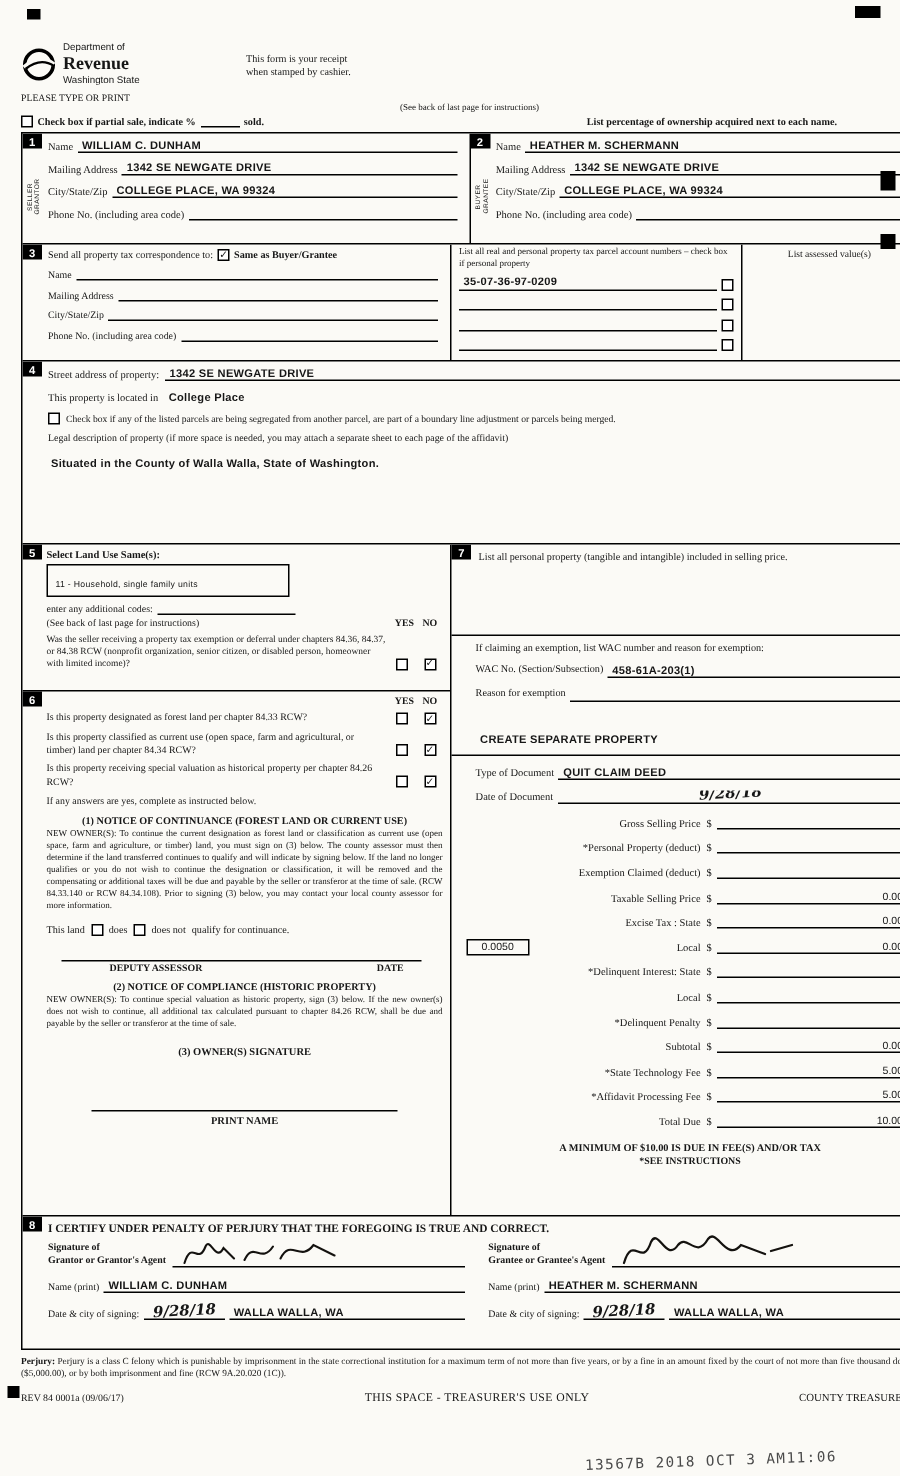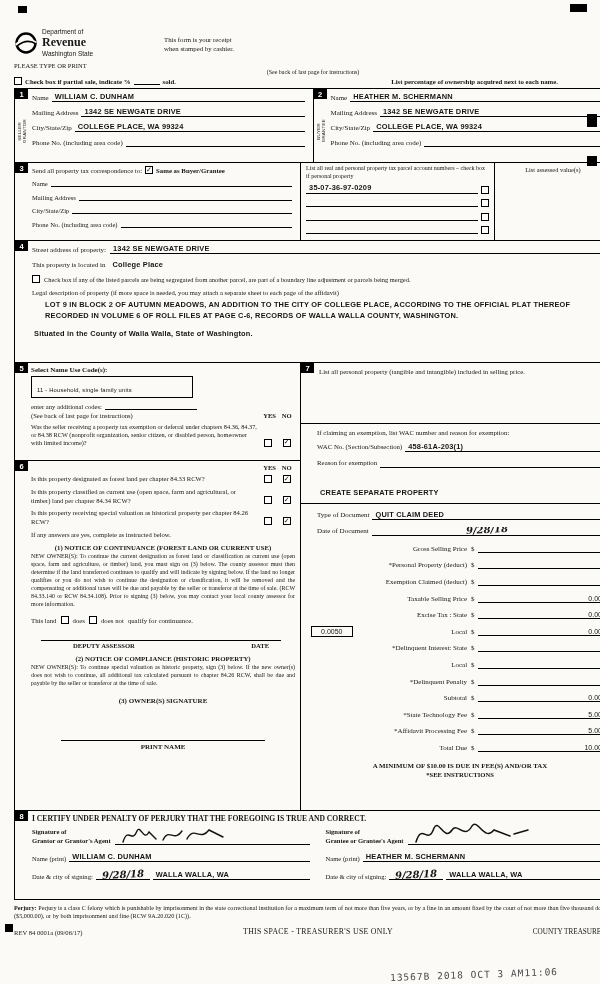--- a/index.html
+++ b/index.html
@@ -285,30 +285,29 @@
         </div>
         <div class="r3row locrow">
           <span>This property is located in</span>
           <span class="fill">College Place</span>
         </div>
         <div class="segrow">
           <span class="cb"></span>
           <span>Check box if any of the listed parcels are being segregated from another parcel, are part of a boundary line adjustment or parcels being merged.</span>
         </div>
         <div class="legallbl">Legal description of property (if more space is needed, you may attach a separate sheet to each page of the affidavit)</div>
-        <div class="legal fill" style="white-space:normal">LOT 9 IN BLOCK 2 OF AUTUMN MEADOWS, AN ADDITION TO THE CITY OF COLLEGE PLACE, ACCORDING TO THE OFFICIAL PLAT THEREOF RECORDED IN VOLUME 6 OF ROLL FILES AT PAGE C-6, RECORDS OF WALLA WALLA COUNTY, WASHINGTON.</div>
         <div class="situated fill" style="white-space:normal">Situated in the County of Walla Walla, State of Washington.</div>
       </div>
 
       <div class="row r4">
         <div class="col5">
 
           <div class="s5">
             <div class="badge">5</div>
-            <div class="s5title">Select Name Use Code(s):</div>
+            <div class="s5title">Select Land Use Same(s):</div>
             <div class="codebox"><span class="fill">11 - Household, single family units</span></div>
             <div class="addrow">
               <span>enter any additional codes:</span>
               <span class="aline"></span>
             </div>
             <div class="sbrow">
               <span class="sbtext">(See back of last page for instructions)</span>
               <span class="yncol">YES</span>
               <span class="yncol">NO</span>
             </div>

